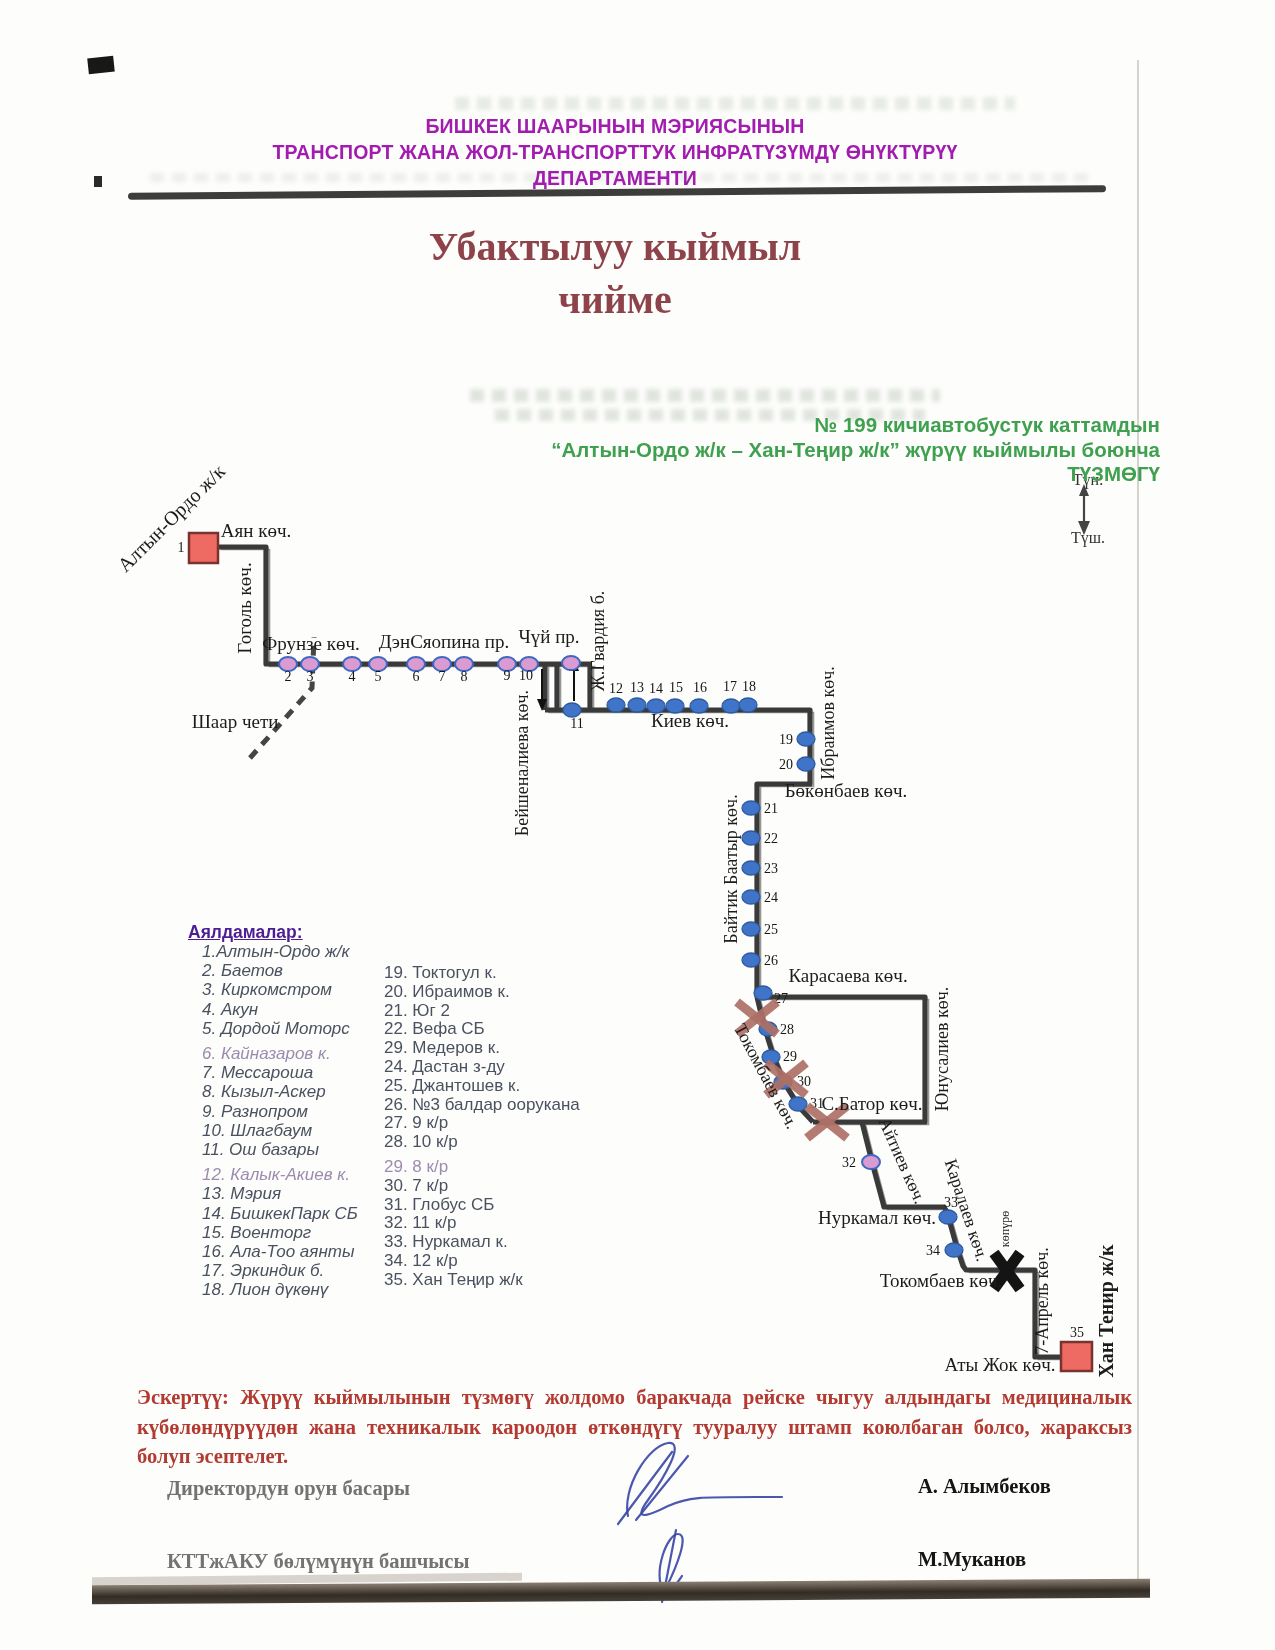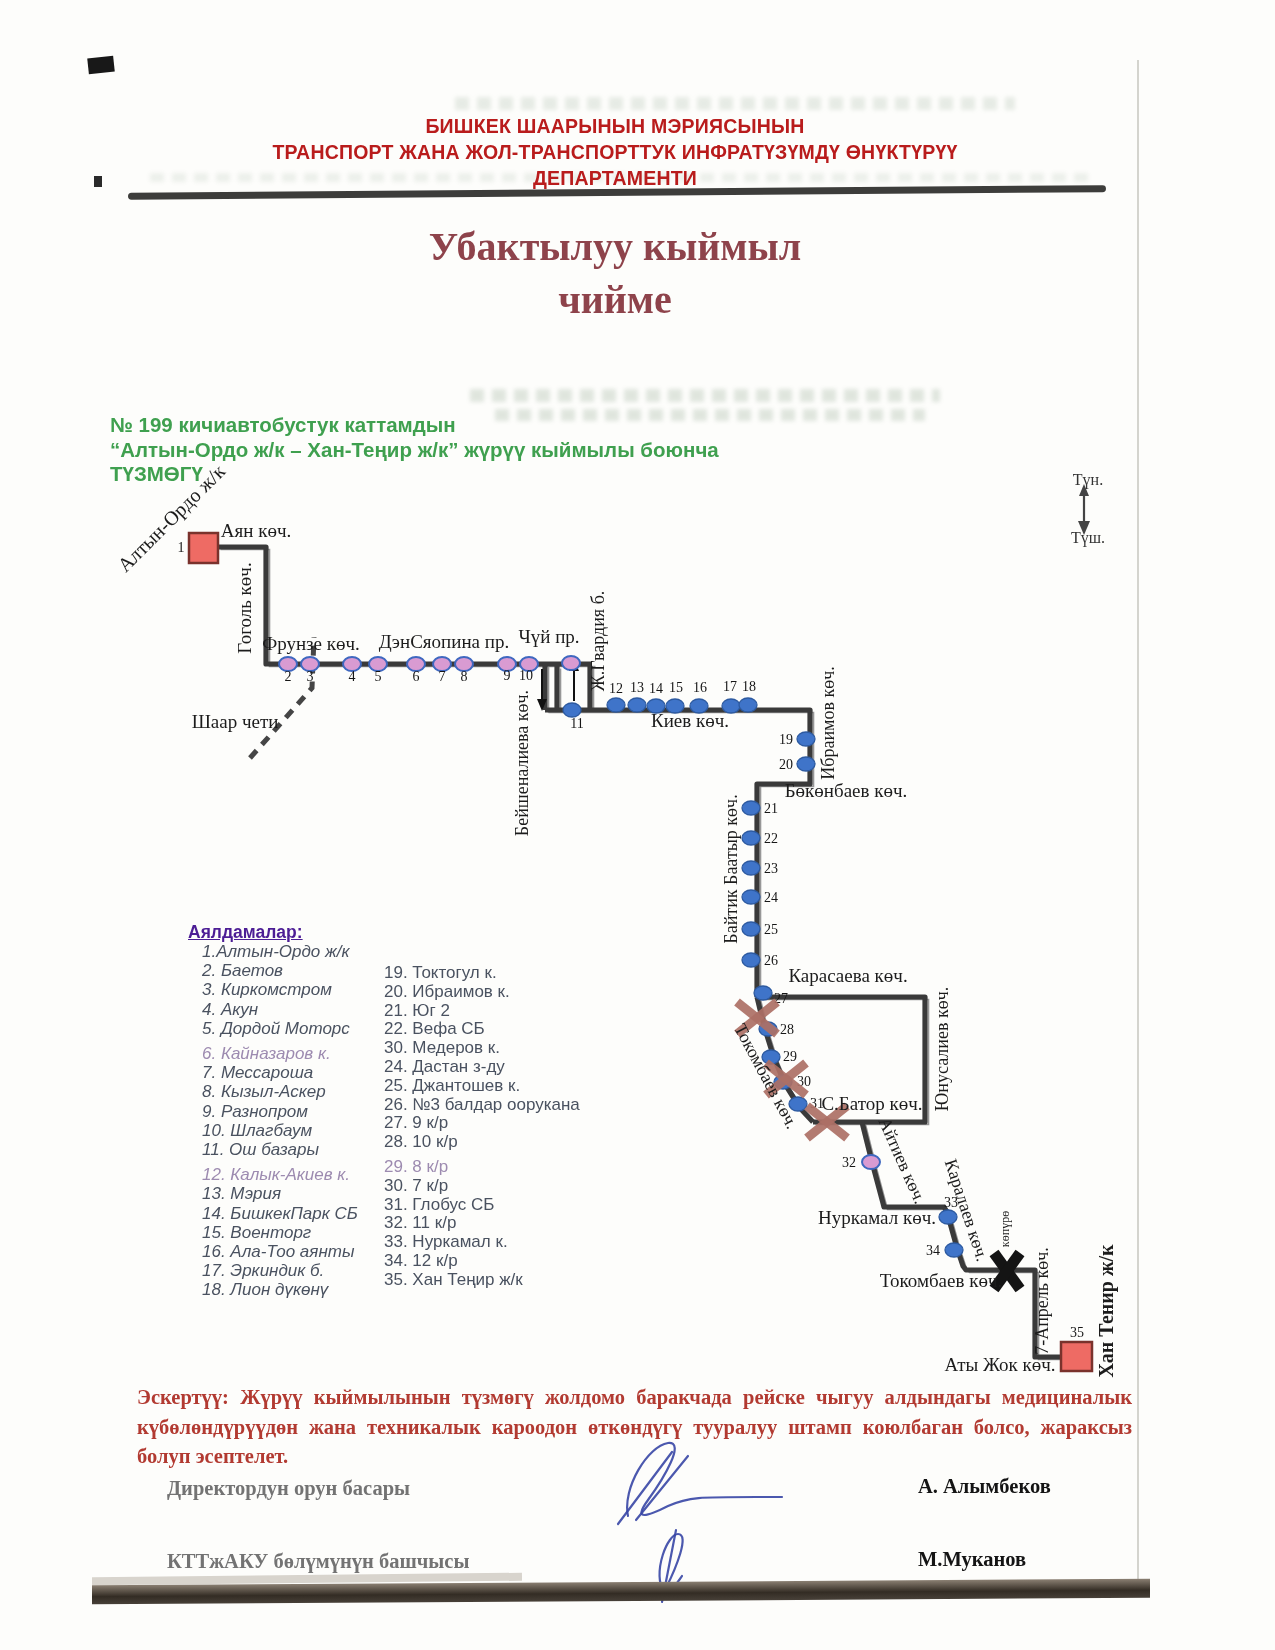--- a/index.html
+++ b/index.html
@@ -1,26 +1,26 @@
 <!DOCTYPE html>
 <html><head>
 <meta charset="utf-8">
 <style>
   html,body{margin:0;padding:0;background:#e9e9e7;}
   .page{position:relative;width:1275px;height:1650px;margin:0 auto;background:#fdfdfb;overflow:hidden;
         font-family:"Liberation Sans",sans-serif;}
   .abs{position:absolute;}
   
   #header{position:absolute;left:70px;top:113px;width:1090px;text-align:center;
-          font-size:19.5px;font-weight:bold;color:#b91c1c;line-height:26px;letter-spacing:.2px;}
+          font-size:19.5px;font-weight:bold;color:#a21caf;line-height:26px;letter-spacing:.2px;}
   .rule{position:absolute;left:128px;top:189px;width:978px;height:7px;background:#3d3d3b;
         transform:rotate(-0.45deg);border-radius:4px;}
   #doc-title{position:absolute;left:70px;top:220px;width:1090px;text-align:center;
              font-family:"Liberation Serif",serif;font-size:40px;font-weight:600;color:#8e434b;line-height:53px;}
-  #subtitle{position:absolute;left:110px;top:413px;width:1050px;text-align:left;
+  #subtitle{position:absolute;left:110px;top:413px;width:1050px;text-align:right;
             font-size:20.5px;font-weight:bold;color:#3fa04f;line-height:24.5px;}
   
   #stops-head{position:absolute;left:188px;top:922px;font-size:17.5px;font-weight:bold;color:#4c1d95;
               text-decoration:underline;}
   #col1{position:absolute;left:202px;top:942px;font-size:17px;line-height:19.2px;color:#4a5260;font-style:italic;}
   #col2{position:absolute;left:384px;top:964px;font-size:17px;line-height:18.8px;color:#4a5260;}
   .muted{color:#9d8bb0;margin-top:6px;}
   
   #legend{position:absolute;left:537px;top:1262px;font-family:"Liberation Serif",serif;
           font-size:17.5px;color:#47a04c;line-height:20px;}
@@ -233,21 +233,21 @@
       <div>15. Военторг</div>
       <div>16. Ала-Тоо аянты</div>
       <div>17. Эркиндик б.</div>
       <div>18. Лион дүкөнү</div>
     </div>
   <div id="col2">
       <div>19. Токтогул к.</div>
       <div>20. Ибраимов к.</div>
       <div>21. Юг 2</div>
       <div>22. Вефа СБ</div>
-      <div>30. Медеров к.</div>
+      <div>29. Медеров к.</div>
       <div>24. Дастан з-ду</div>
       <div>25. Джантошев к.</div>
       <div>26. №3 балдар оорукана</div>
       <div>27. 9 к/р</div>
       <div>28. 10 к/р</div>
       <div class="muted">29. 8 к/р</div>
       <div>30. 7 к/р</div>
       <div>31. Глобус СБ</div>
       <div>32. 11 к/р</div>
       <div>33. Нуркамал к.</div>

